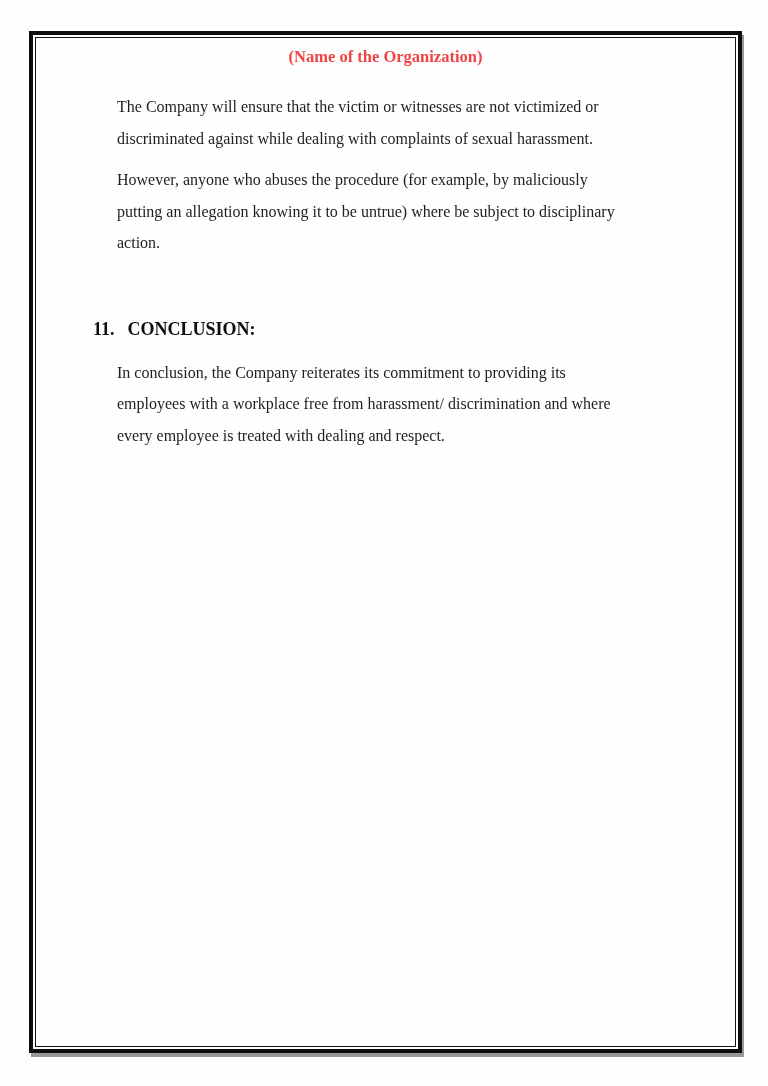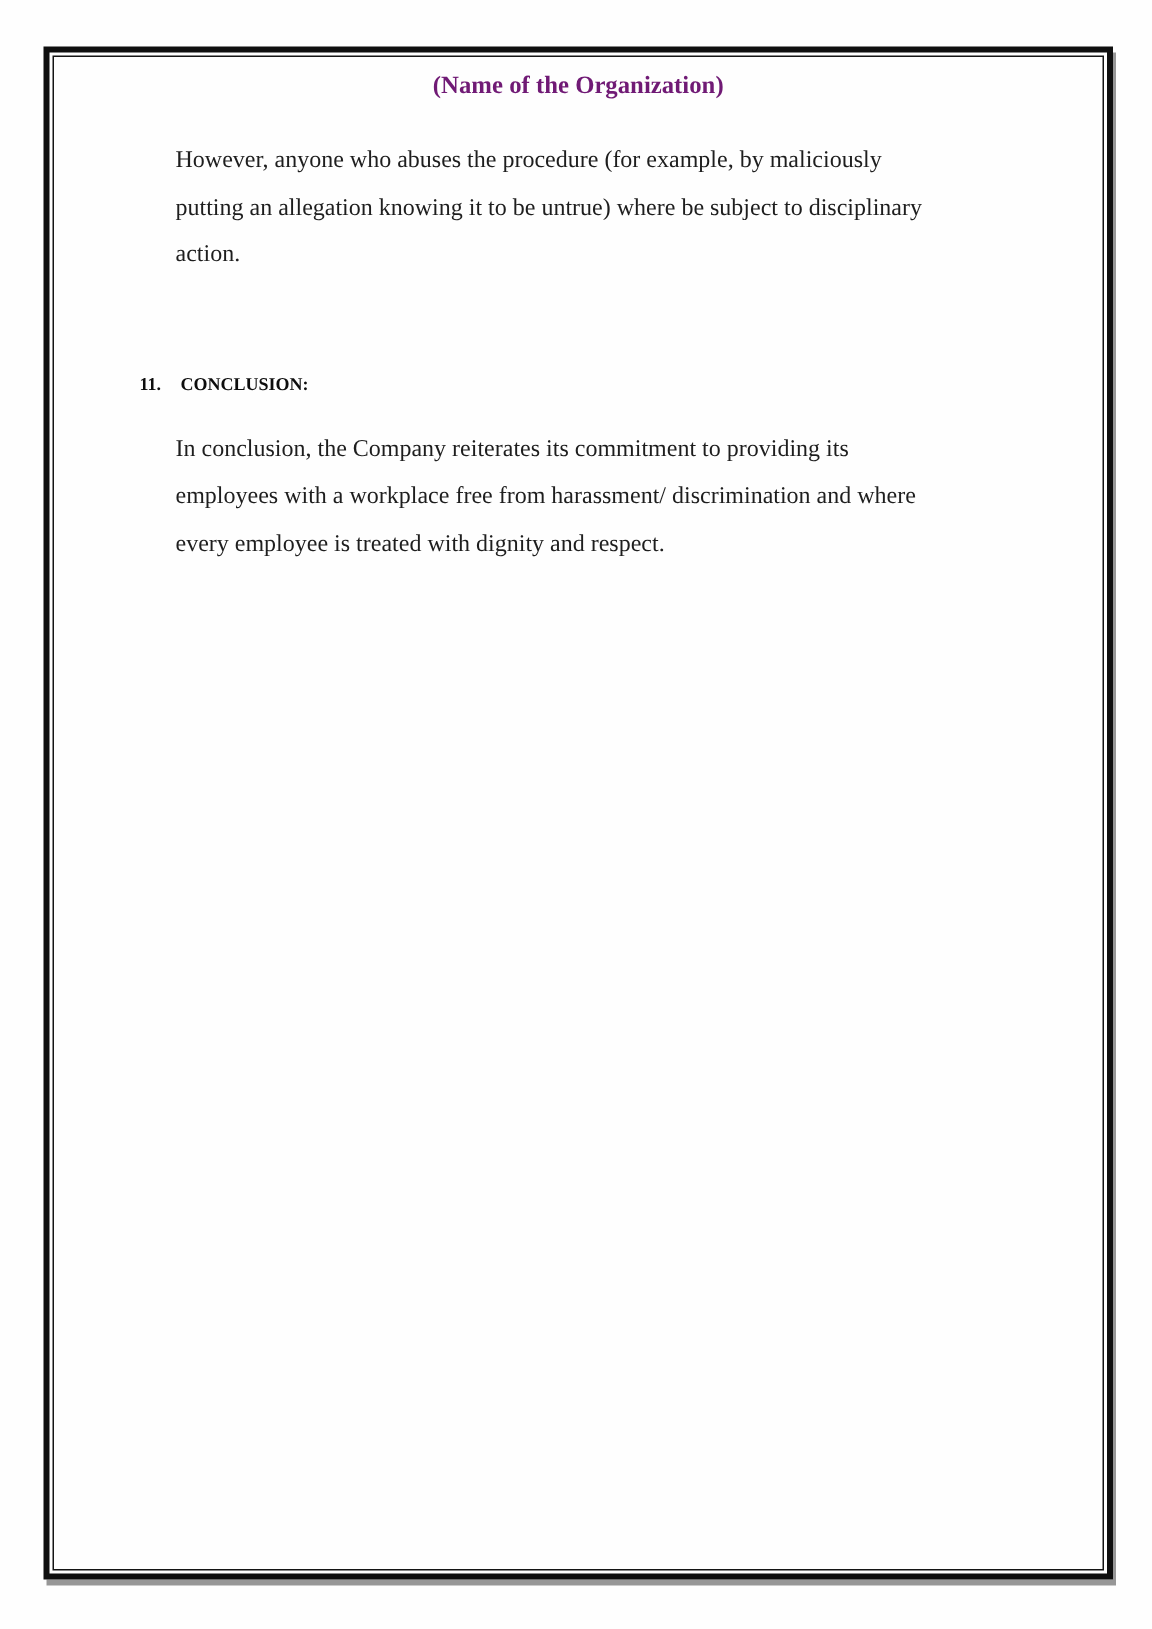--- a/index.html
+++ b/index.html
@@ -36,60 +36,62 @@
     position: absolute;
     inset: 0;
     padding: 9px 40px 0 81px;
     box-sizing: border-box;
   }
   .doc-title {
     font-weight: bold;
     font-size: 16.5px;
     line-height: 20px;
     text-align: center;
-    color: #701a75;
+    color: #ef4444;
     margin: 0 -40px 24px -81px;
   }
   .para {
     font-size: 16px;
     line-height: 31.5px;
     margin: 0 0 10px 0;
     white-space: pre-line;
   }
   .section-heading {
     margin: 58px 0 16px -24px;
-    font-size: 12px;
+    font-size: 18px;
     line-height: 24px;
     font-weight: bold;
     color: #0d0d0d;
   }
   .section-heading .num {
     display: inline-block;
     margin-right: 13px;
   }
 </style>
 </head>
 <body>
 
 <div class="page">
   <div class="frame-outer">
     <div class="frame-inner">
       <div class="content">
 
         <div class="doc-title">(Name of the Organization)</div>
 
+        <p class="para">The Company will ensure that the victim or witnesses are not victimized or
+discriminated against while dealing with complaints of sexual harassment.</p>
 
         <p class="para">However, anyone who abuses the procedure (for example, by maliciously
 putting an allegation knowing it to be untrue) where be subject to disciplinary
 action.</p>
 
         <h2 class="section-heading">
           <span class="num">11.</span><span>CONCLUSION:</span>
         </h2>
 
         <p class="para">In conclusion, the Company reiterates its commitment to providing its
 employees with a workplace free from harassment/ discrimination and where
-every employee is treated with dignity and respect.</p>
+every employee is treated with dealing and respect.</p>
 
       </div>
     </div>
   </div>
 </div>
 
 </body></html>

